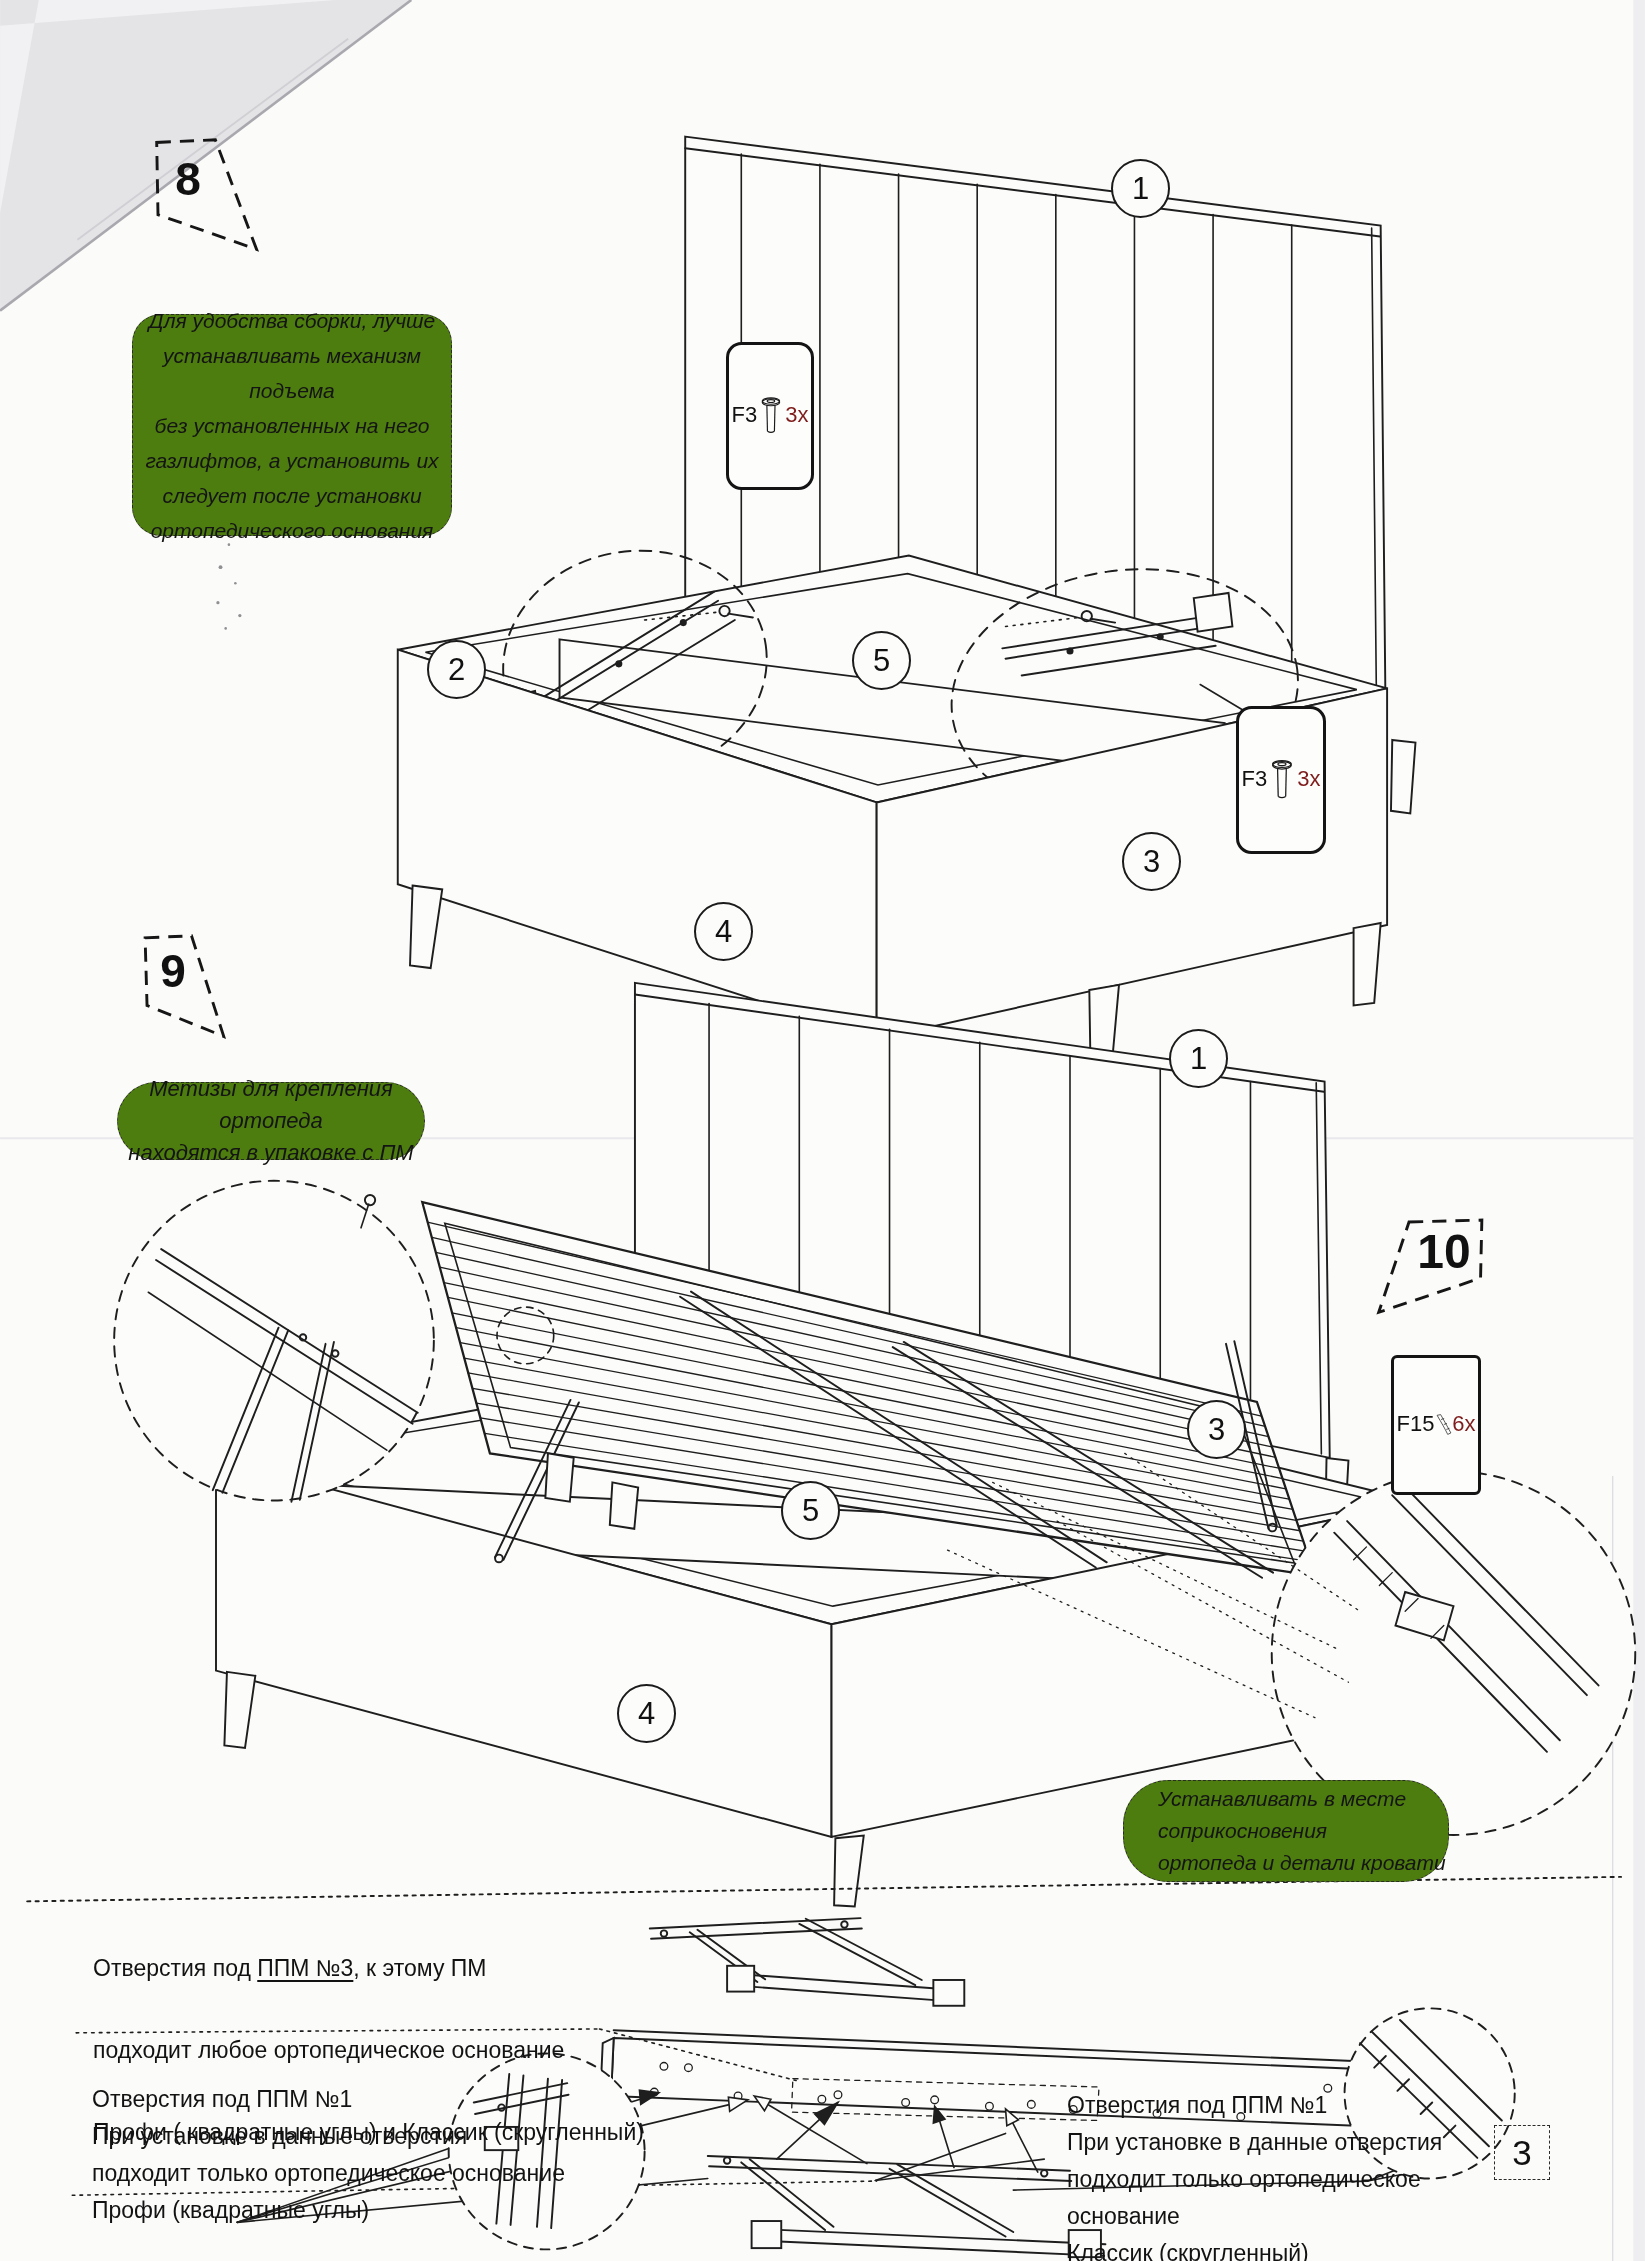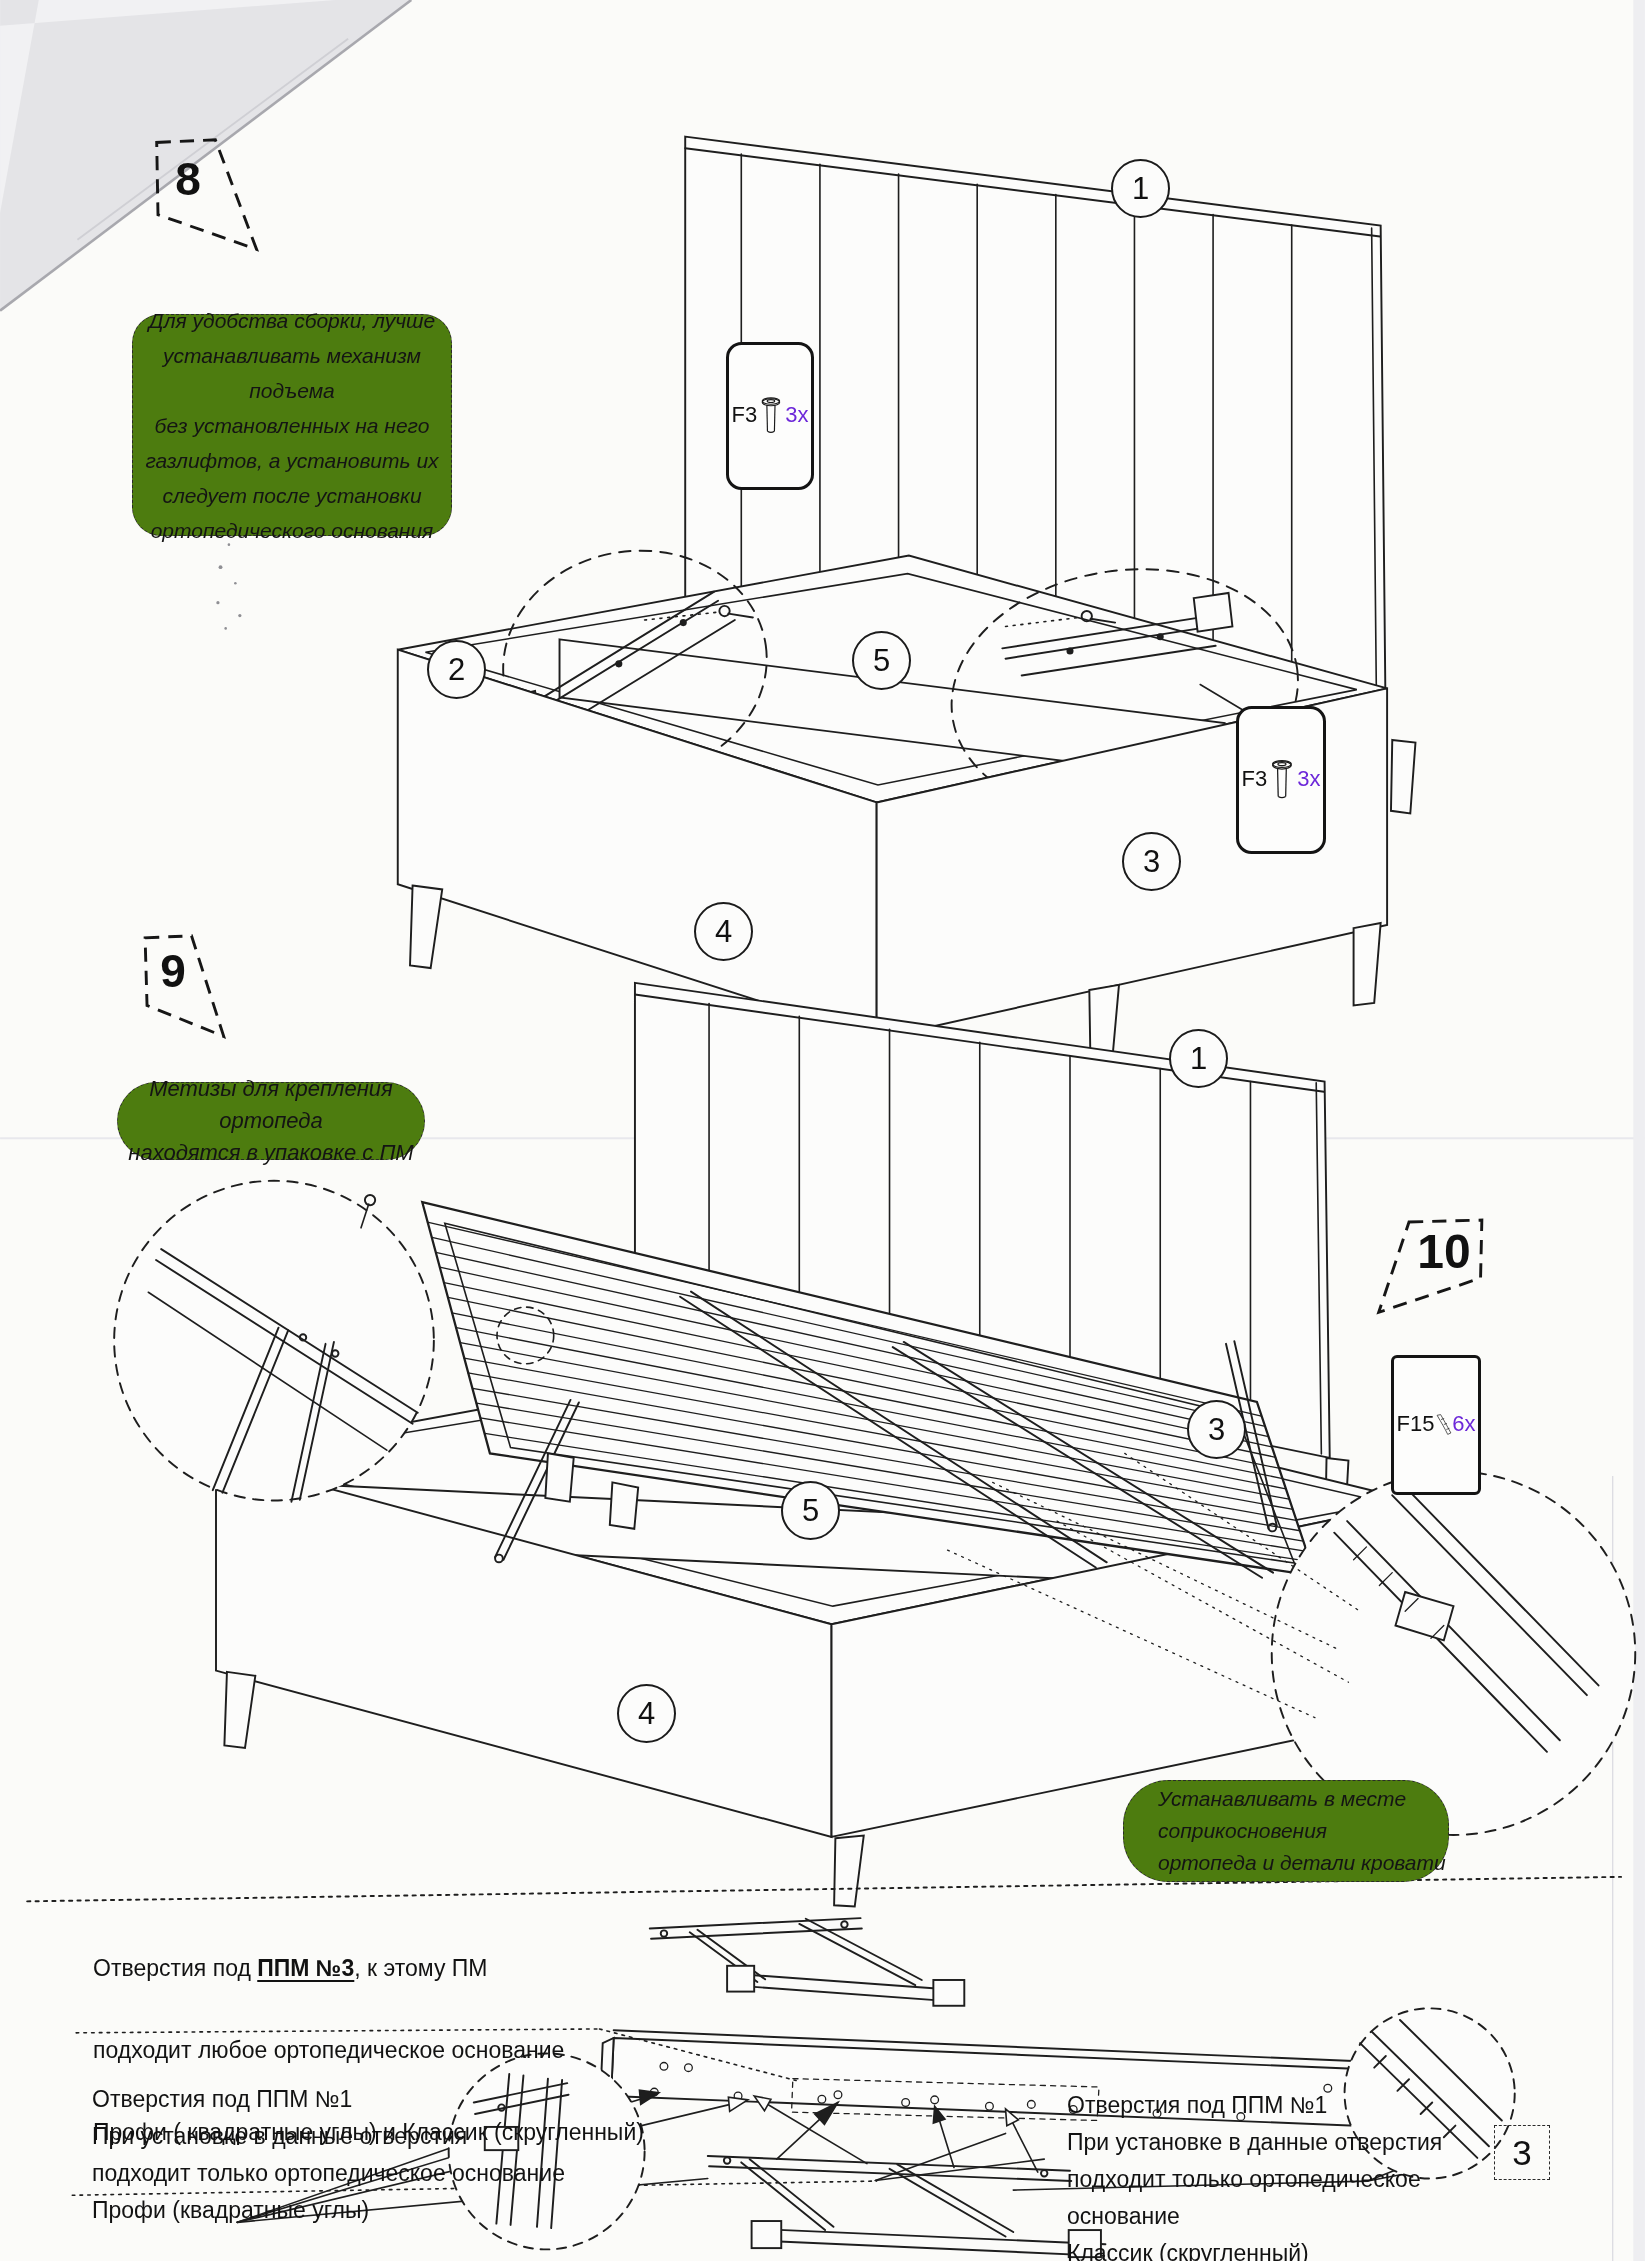--- a/index.html
+++ b/index.html
@@ -43,28 +43,28 @@
   
   .callout{
     position:absolute;
     border:3.2px solid #141414;border-radius:15.5px;
     background:#fdfdfc;
     display:flex;flex-direction:row;align-items:center;
     justify-content:space-between;
     padding:3.9px 2.6px 5.2px 2.6px;box-sizing:border-box;
   }
   .callout .lbl{font-size:22px;font-weight:500;color:#111;}
-  .callout .qty{font-size:22px;font-weight:500;color:#6d28d9;}
+  .callout .qty{font-size:22px;font-weight:500;color:#7f1d1d;}
   
   .btext{
     position:absolute;
     font-size:23px;line-height:41px;color:#121212;
     white-space:pre-line;
   }
-  .btext .u{ text-decoration:underline; text-underline-offset:3.9px; text-decoration-thickness:1.9px;font-weight:bold;}
+  .btext .u{ text-decoration:underline; text-underline-offset:3.9px; text-decoration-thickness:1.9px;}
   #pagenumbox{
     position:absolute;left:1494px;top:2125px;width:54px;height:53px;
     border:1.9px dashed #2b2b2b;display:flex;align-items:center;justify-content:center;
     font-size:35px;color:#111;background:transparent;
   }
 </style>
 </head>
 <body>
 
 <div id="page">

